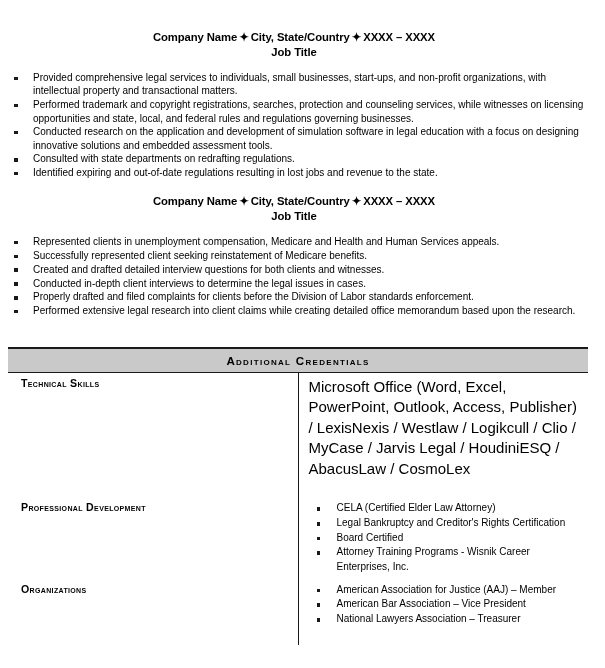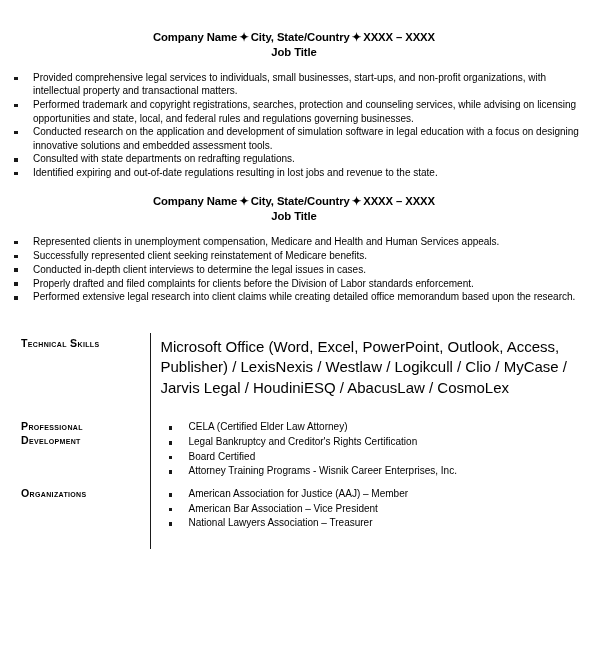--- a/index.html
+++ b/index.html
@@ -113,46 +113,52 @@
 
   <div class="section-1">
     <div class="job-header">
       <span class="line1">
         <span>Company Name</span><span class="sep">✦</span><span>City, State/Country</span><span class="sep">✦</span><span>XXXX – XXXX</span>
       </span>
       <span class="jobtitle">Job Title</span>
     </div>
     <ul class="bullets">
       <li>Provided comprehensive legal services to individuals, small businesses, start-ups, and non-profit organizations, with intellectual property and transactional matters.</li>
-      <li>Performed trademark and copyright registrations, searches, protection and counseling services, while advising on licensing opportunities and state, local, and federal rules and regulations governing businesses.</li>
+      <li>Performed trademark and copyright registrations, searches, protection and counseling services, while witnesses on licensing opportunities and state, local, and federal rules and regulations governing businesses.</li>
       <li>Conducted research on the application and development of simulation software in legal education with a focus on designing innovative solutions and embedded assessment tools.</li>
       <li>Consulted with state departments on redrafting regulations.</li>
       <li>Identified expiring and out-of-date regulations resulting in lost jobs and revenue to the state.</li>
     </ul>
   </div>
 
   <div class="section-2">
     <div class="job-header">
       <span class="line1">
         <span>Company Name</span><span class="sep">✦</span><span>City, State/Country</span><span class="sep">✦</span><span>XXXX – XXXX</span>
       </span>
       <span class="jobtitle">Job Title</span>
     </div>
     <ul class="bullets">
       <li>Represented clients in unemployment compensation, Medicare and Health and Human Services appeals.</li>
       <li>Successfully represented client seeking reinstatement of Medicare benefits.</li>
+      <li>Created and drafted detailed interview questions for both clients and witnesses.</li>
       <li>Conducted in-depth client interviews to determine the legal issues in cases.</li>
       <li>Properly drafted and filed complaints for clients before the Division of Labor standards enforcement.</li>
       <li>Performed extensive legal research into client claims while creating detailed office memorandum based upon the research.</li>
     </ul>
   </div>
 
   <div class="cred-wrap">
     <table class="cred-table">
       <tbody>
+        <tr class="cred-head-row">
+          <td colspan="2">
+            <span class="smallcaps">Additional Credentials</span>
+          </td>
+        </tr>
 
         <tr>
           <td class="label-cell pad-tech">
             <div class="row-label">Technical Skills</div>
           </td>
           <td class="value-cell pad-tech">
             <div class="value-text">Microsoft Office (Word, Excel, PowerPoint, Outlook, Access, Publisher) / LexisNexis / Westlaw / Logikcull / Clio / MyCase / Jarvis Legal / HoudiniESQ / AbacusLaw / CosmoLex</div>
           </td>
         </tr>
 

